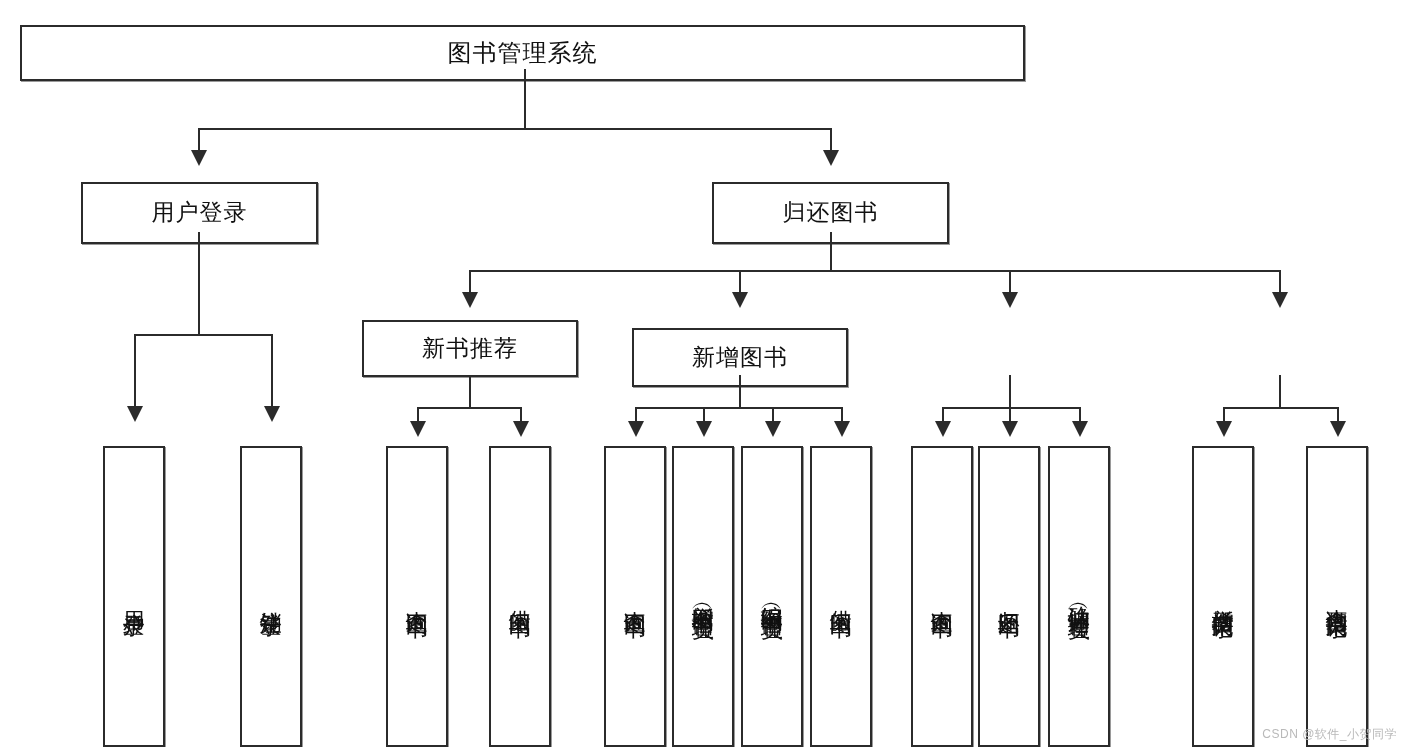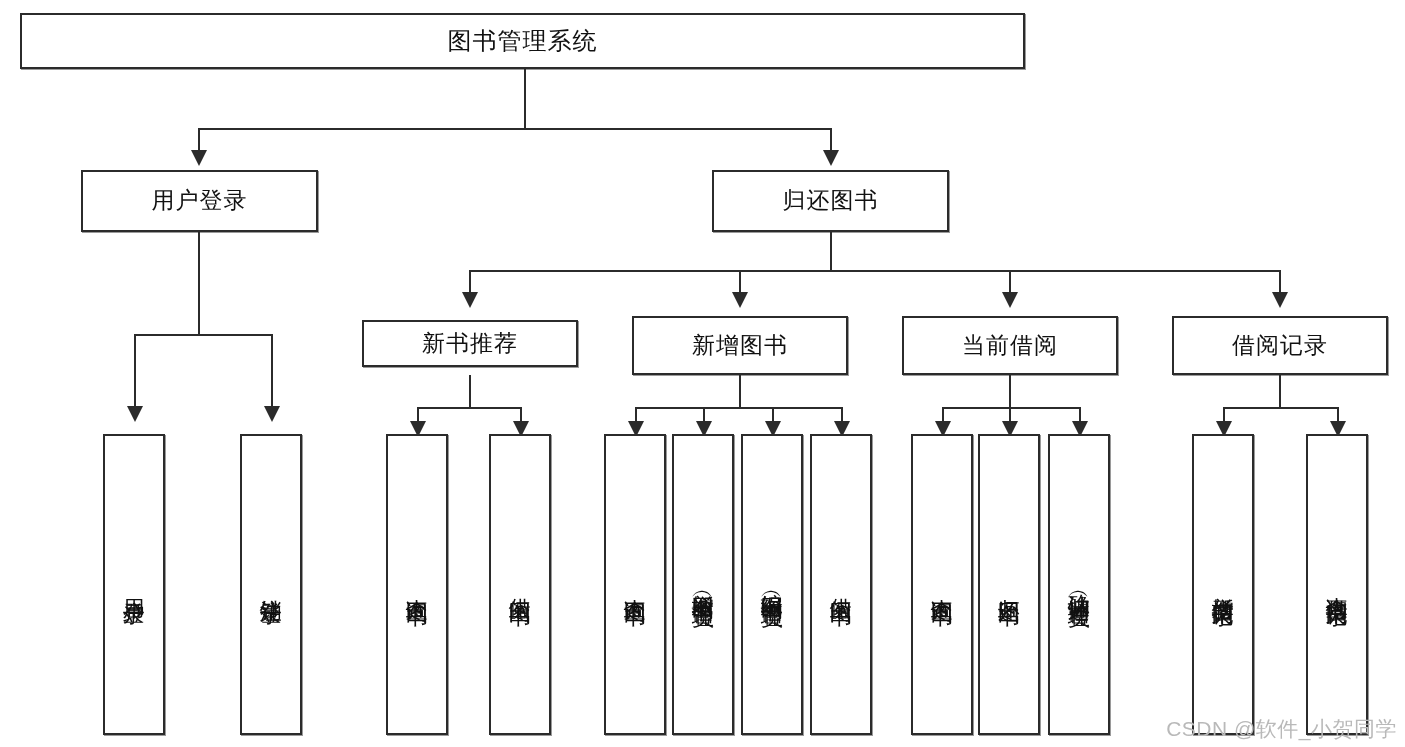--- a/index.html
+++ b/index.html
@@ -23,20 +23,21 @@
   .node {
     position: absolute;
     box-sizing: border-box;
     background: #ffffff;
     border: 2px solid #2b2b2b;
     box-shadow: 1px 1px 0 0 #9a9a9a;
     display: flex;
     align-items: center;
     justify-content: center;
     text-align: center;
+    margin-top: 12px;
   }
   .node.horiz {
     font-size: 23px;
     letter-spacing: 1px;
     line-height: 1.2;
   }
   .node.vert {
     writing-mode: vertical-rl;
     text-orientation: upright;
     font-size: 22px;
@@ -65,21 +66,21 @@
     border-left: 8px solid transparent;
     border-right: 8px solid transparent;
     border-top: 16px solid #2b2b2b;
   }
 
   
   #watermark {
     position: absolute;
     right: 8px;
     bottom: 4px;
-    font-size: 21px;
+    font-size: 12px;
     color: #b9b9b9;
     letter-spacing: 0.5px;
     user-select: none;
     white-space: nowrap;
   }
 </style>
 </head>
 <body>
 
 <div id="canvas">
@@ -115,31 +116,25 @@
   <div class="edge h" style="left:469px; top:270px; width:812px; height:2px;"></div>
   <div class="edge v" style="left:469px; top:270px; width:2px; height:26px;"></div>
   <div class="arrow" style="left:462px; top:292px;"></div>
   <div class="edge v" style="left:739px; top:270px; width:2px; height:26px;"></div>
   <div class="arrow" style="left:732px; top:292px;"></div>
   <div class="edge v" style="left:1009px; top:270px; width:2px; height:26px;"></div>
   <div class="arrow" style="left:1002px; top:292px;"></div>
   <div class="edge v" style="left:1279px; top:270px; width:2px; height:26px;"></div>
   <div class="arrow" style="left:1272px; top:292px;"></div>
 
-  <div class="node horiz" style="left:362px; top:320px; width:216px; height:47px;">
+  <div class="node horiz" style="left:362px; top:308px; width:216px; height:57px;">
     <span>新书推荐</span>
   </div>
   <div class="node horiz" style="left:632px; top:316px; width:216px; height:59px;">
     <span>新增图书</span>
-  </div>
-  <div class="node horiz" style="left:902px; top:316px; width:216px; height:59px;">
-    <span>当前借阅</span>
-  </div>
-  <div class="node horiz" style="left:1172px; top:316px; width:216px; height:59px;">
-    <span>借阅记录</span>
   </div>
 
   <div class="edge v" style="left:469px; top:375px; width:2px; height:34px;"></div>
   <div class="edge h" style="left:417px; top:407px; width:105px; height:2px;"></div>
   <div class="edge v" style="left:417px; top:407px; width:2px; height:18px;"></div>
   <div class="arrow" style="left:410px; top:421px;"></div>
   <div class="edge v" style="left:520px; top:407px; width:2px; height:18px;"></div>
   <div class="arrow" style="left:513px; top:421px;"></div>
 
   <div class="edge v" style="left:739px; top:375px; width:2px; height:34px;"></div>

